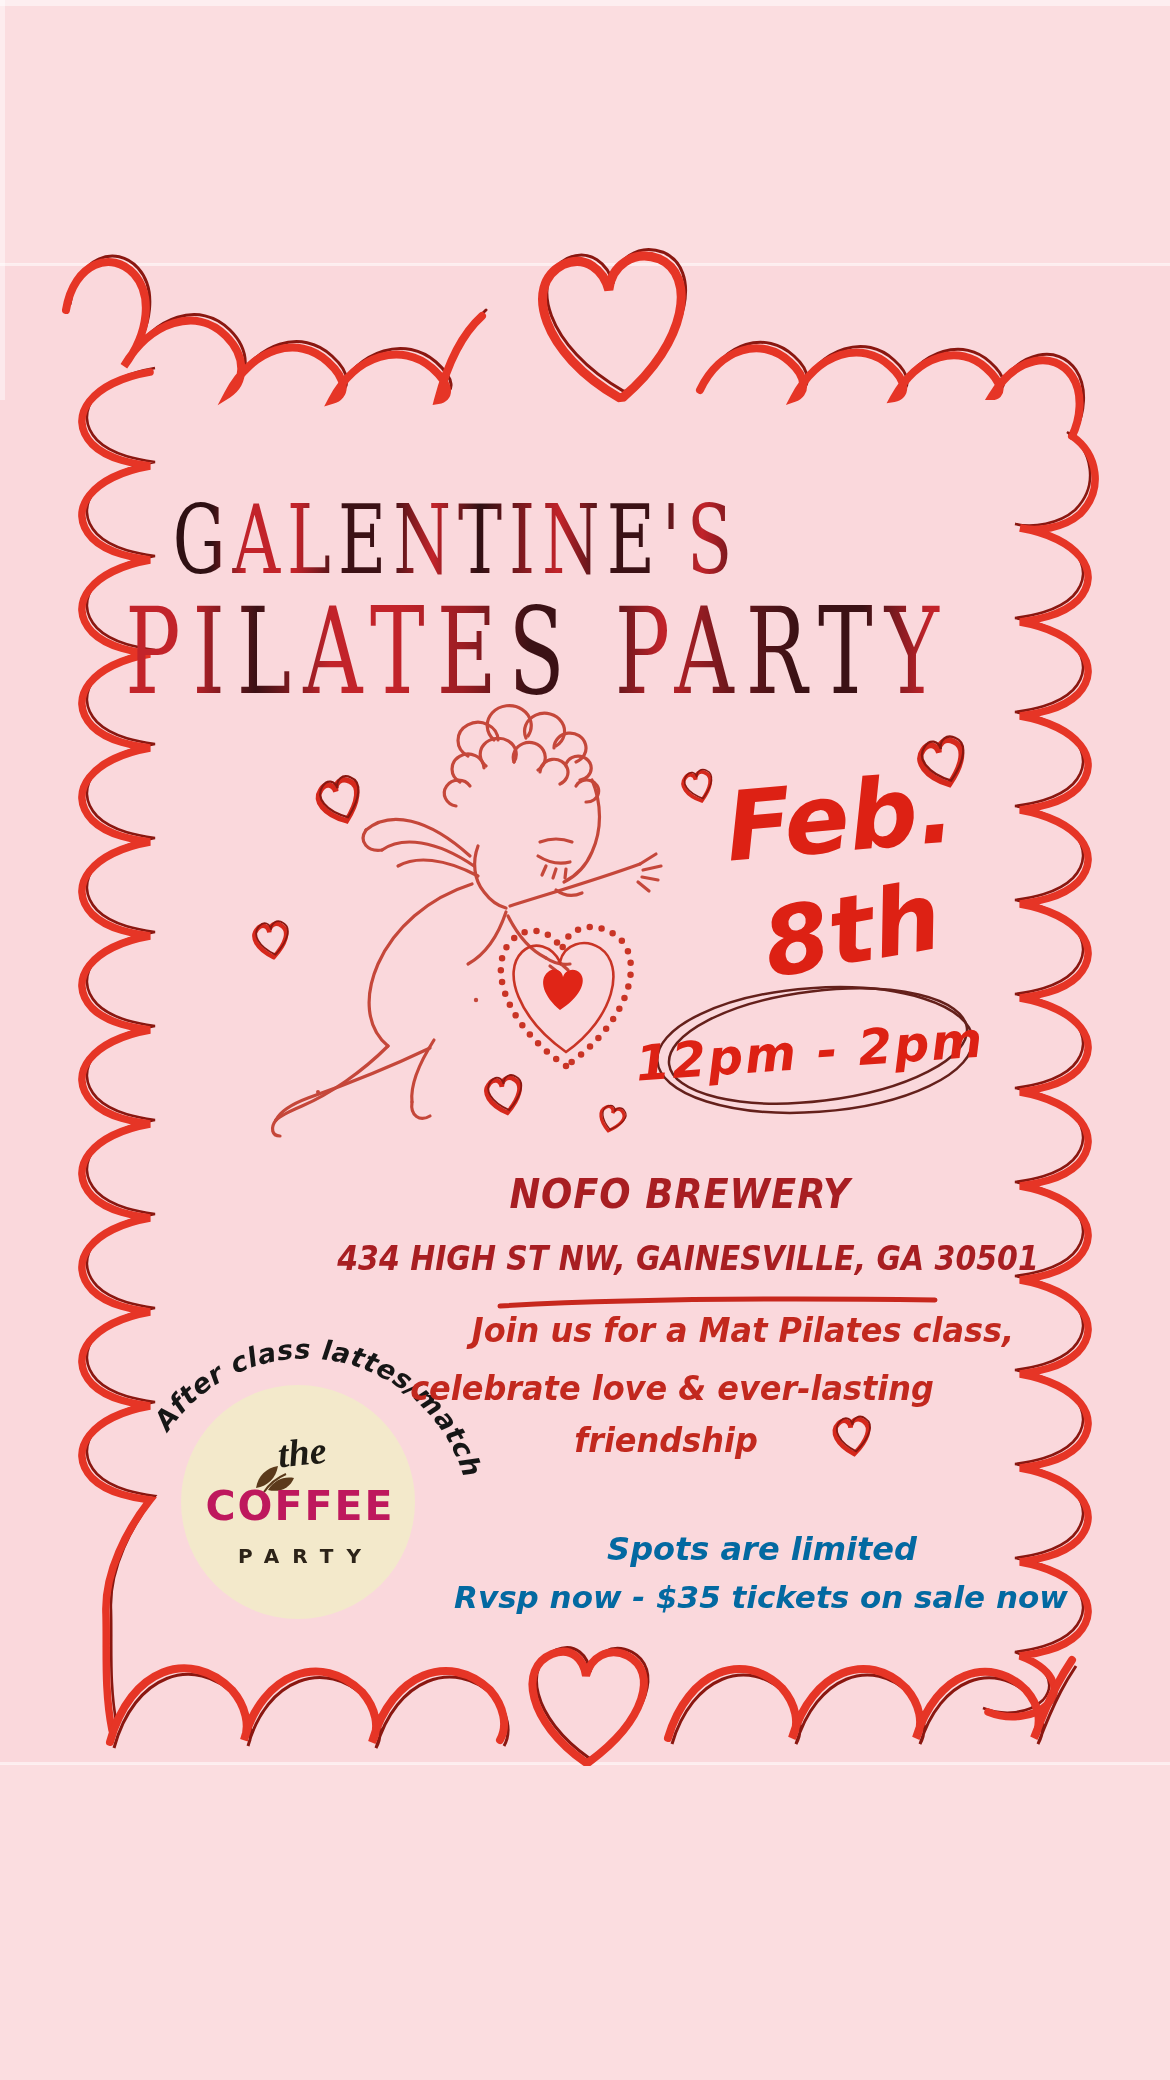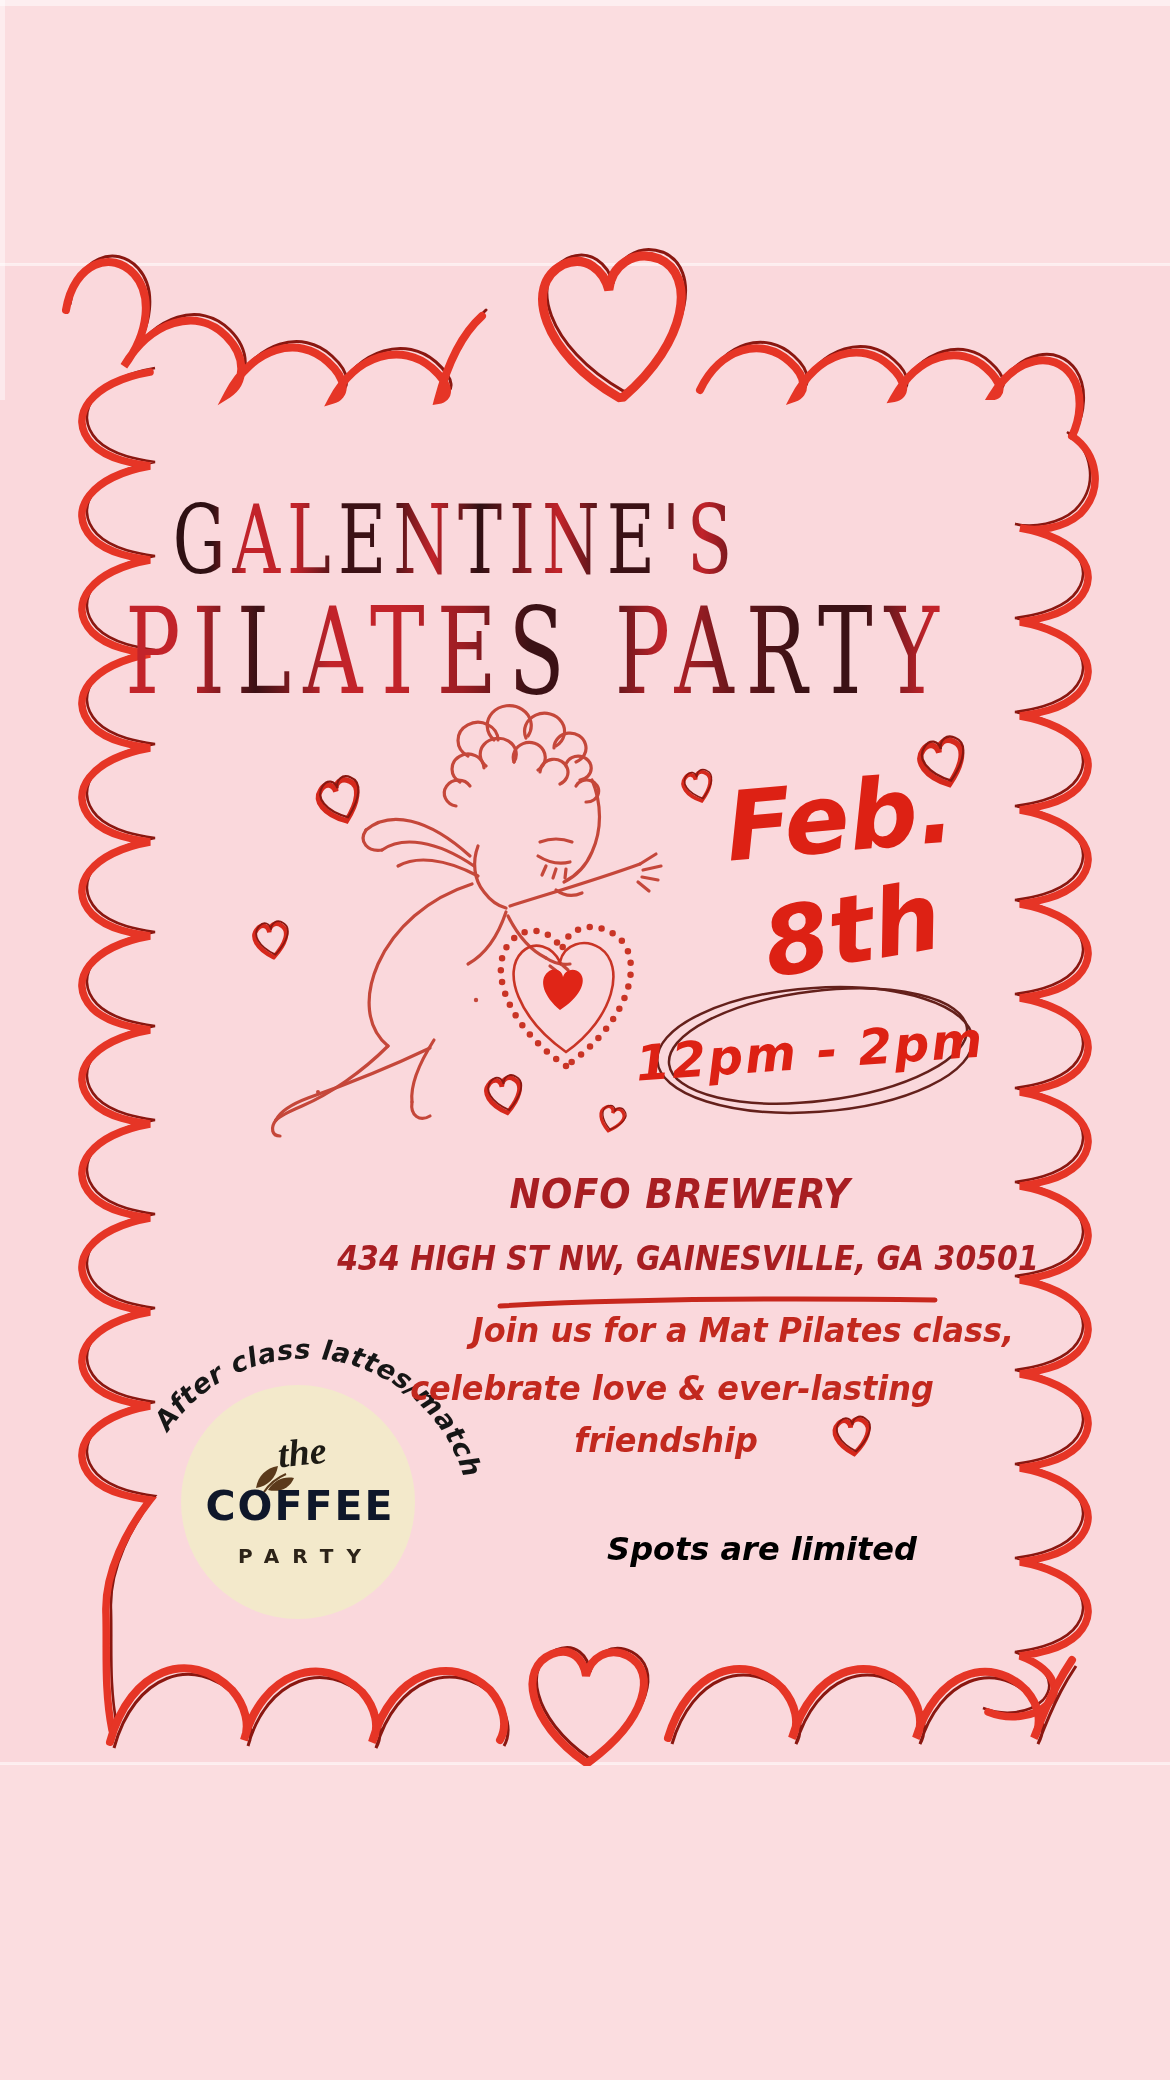--- a/index.html
+++ b/index.html
@@ -37,30 +37,30 @@
     font-size:82px;letter-spacing:12px;
     background-image:linear-gradient(92deg,#c2232a 0%,#c2232a 8%,#3b1115 16%,#c2232a 25%,#c2232a 33%,#9c1d23 41%,#3b1115 49%,#3b1115 57%,#c2232a 65%,#6e171c 73%,#3b1115 81%,#3b1115 89%,#c2232a 97%);
   }
 
   .feb{font-size:96px;color:#dd2114;}
   .eighth{font-size:94px;color:#dd2114;}
   .time{font-size:49px;color:#dd2114;letter-spacing:2px;}
   .venue{font-size:40px;color:#a81e22;letter-spacing:1px;}
   .address{font-size:34px;color:#a81e22;}
   .desc{font-size:34px;color:#c2281e;}
-  .footer-black{color:#000000;}
+  .footer-black{color:#0369a1;}
   .spots{font-size:32px;}
   .rvsp{font-size:31px;}
 
   .coffee-circle{
     position:absolute;left:181px;top:1385px;width:234px;height:234px;border-radius:50%;
     background:#f3e9cb;z-index:2;
   }
   .logo-the{font-family:"Liberation Serif",serif;font-style:italic;font-weight:bold;font-size:38px;color:#1d1b14;z-index:4;}
-  .logo-coffee{font-size:41px;font-weight:bold;color:#0f172a;letter-spacing:2px;font-family:"DejaVu Sans",sans-serif;z-index:4;}
+  .logo-coffee{font-size:41px;font-weight:bold;color:#be185d;letter-spacing:2px;font-family:"DejaVu Sans",sans-serif;z-index:4;}
   .logo-house{font-size:20px;font-weight:bold;color:#2c2318;letter-spacing:13px;z-index:4;}
 
   .arc-label{font-family:"DejaVu Sans",sans-serif;font-weight:bold;font-style:italic;font-size:27px;fill:#161616;letter-spacing:.5px;}
 </style>
 </head>
 <body>
 
 <div class="poster">
 
   <div class="band-top"></div>
@@ -209,18 +209,19 @@
   <div class="txt hand address" style="left:688px;top:1258px;transform:translate(-50%,-50%) scaleX(.88);">434 HIGH ST NW, GAINESVILLE, GA 30501</div>
 
   <div class="txt hand desc" style="left:743px;top:1330px;transform:translate(-50%,-50%) scaleX(.94);">Join us for a Mat Pilates class,</div>
 
   <div class="txt hand desc" style="left:672px;top:1388px;transform:translate(-50%,-50%) scaleX(.94);">celebrate love &amp; ever-lasting</div>
 
   <div class="txt hand desc" style="left:666px;top:1440px;transform:translate(-50%,-50%) scaleX(.94);">friendship</div>
 
   <div class="txt hand footer-black spots" style="left:762px;top:1549px;transform:translate(-50%,-50%);">Spots are limited</div>
 
+  <div class="txt hand footer-black rvsp" style="left:761px;top:1597px;transform:translate(-50%,-50%);">Rvsp now - $35 tickets on sale now</div>
 
   <div class="txt logo-the" style="left:302px;top:1452px;transform:translate(-50%,-50%) rotate(-6deg);">the</div>
   <div class="txt logo-coffee" style="left:300px;top:1506px;transform:translate(-50%,-50%);">COFFEE</div>
   <div class="txt logo-house" style="left:306px;top:1556px;transform:translate(-50%,-50%);">PARTY</div>
 
 </div>
 
 </body></html>

